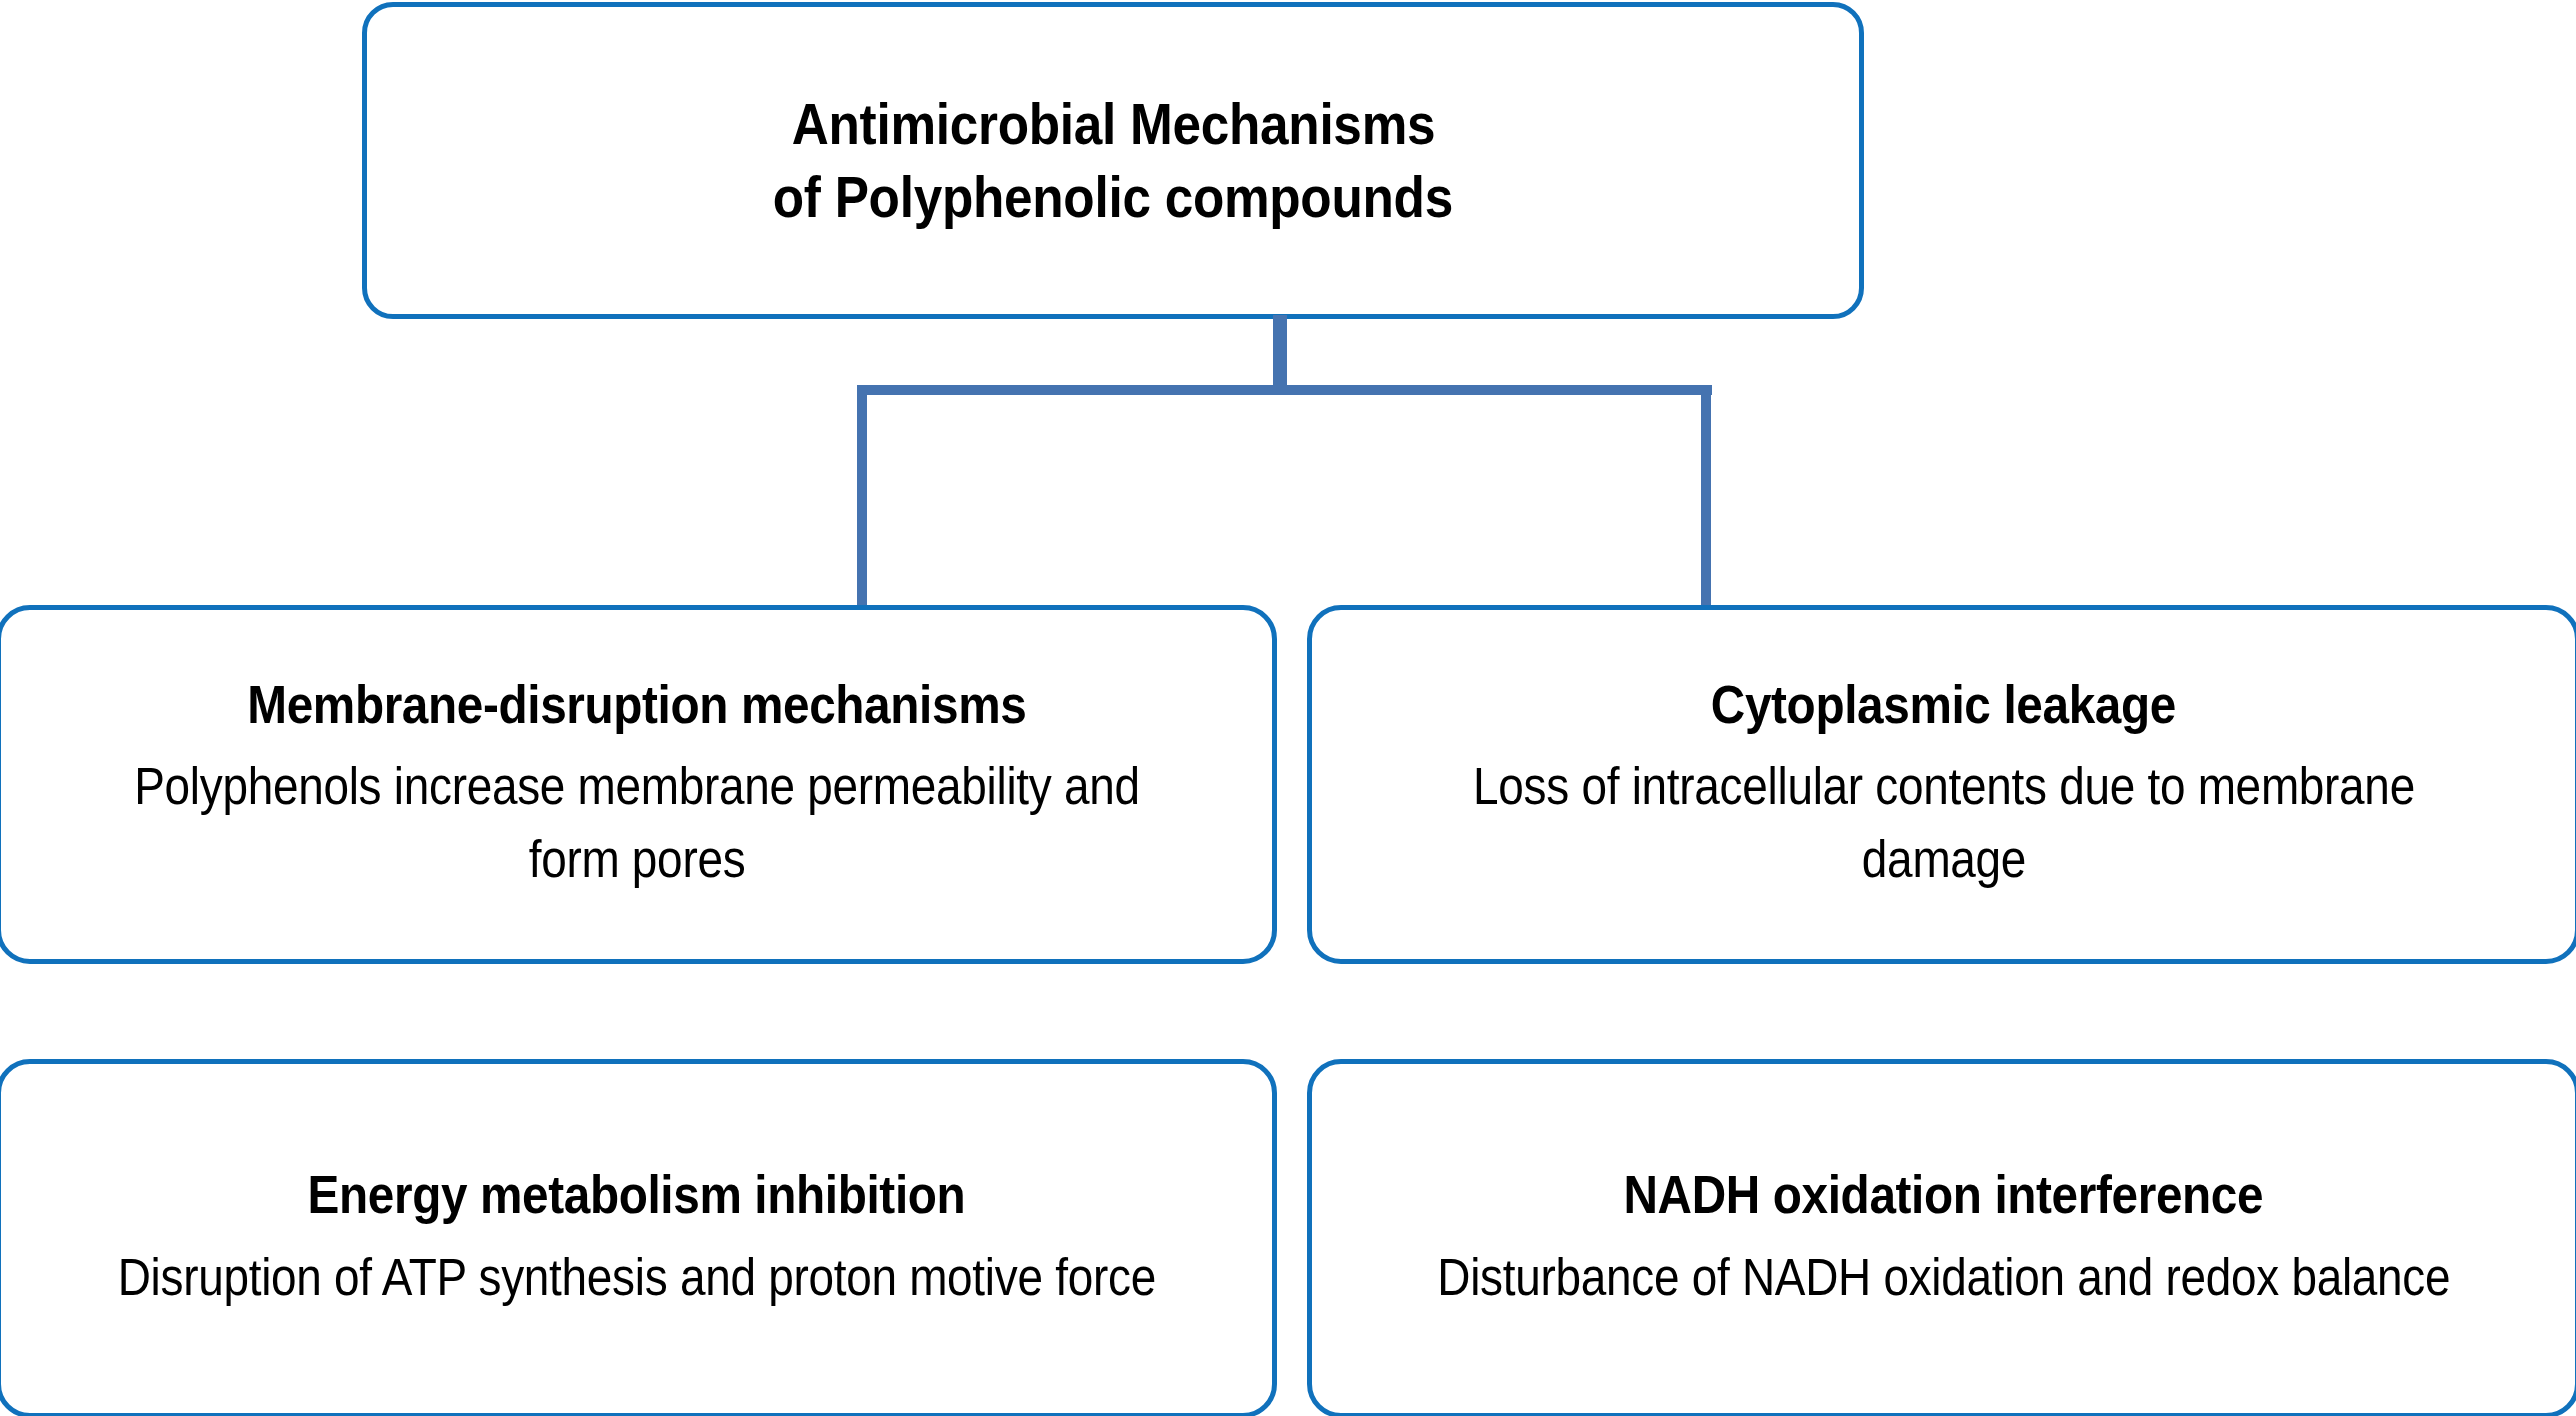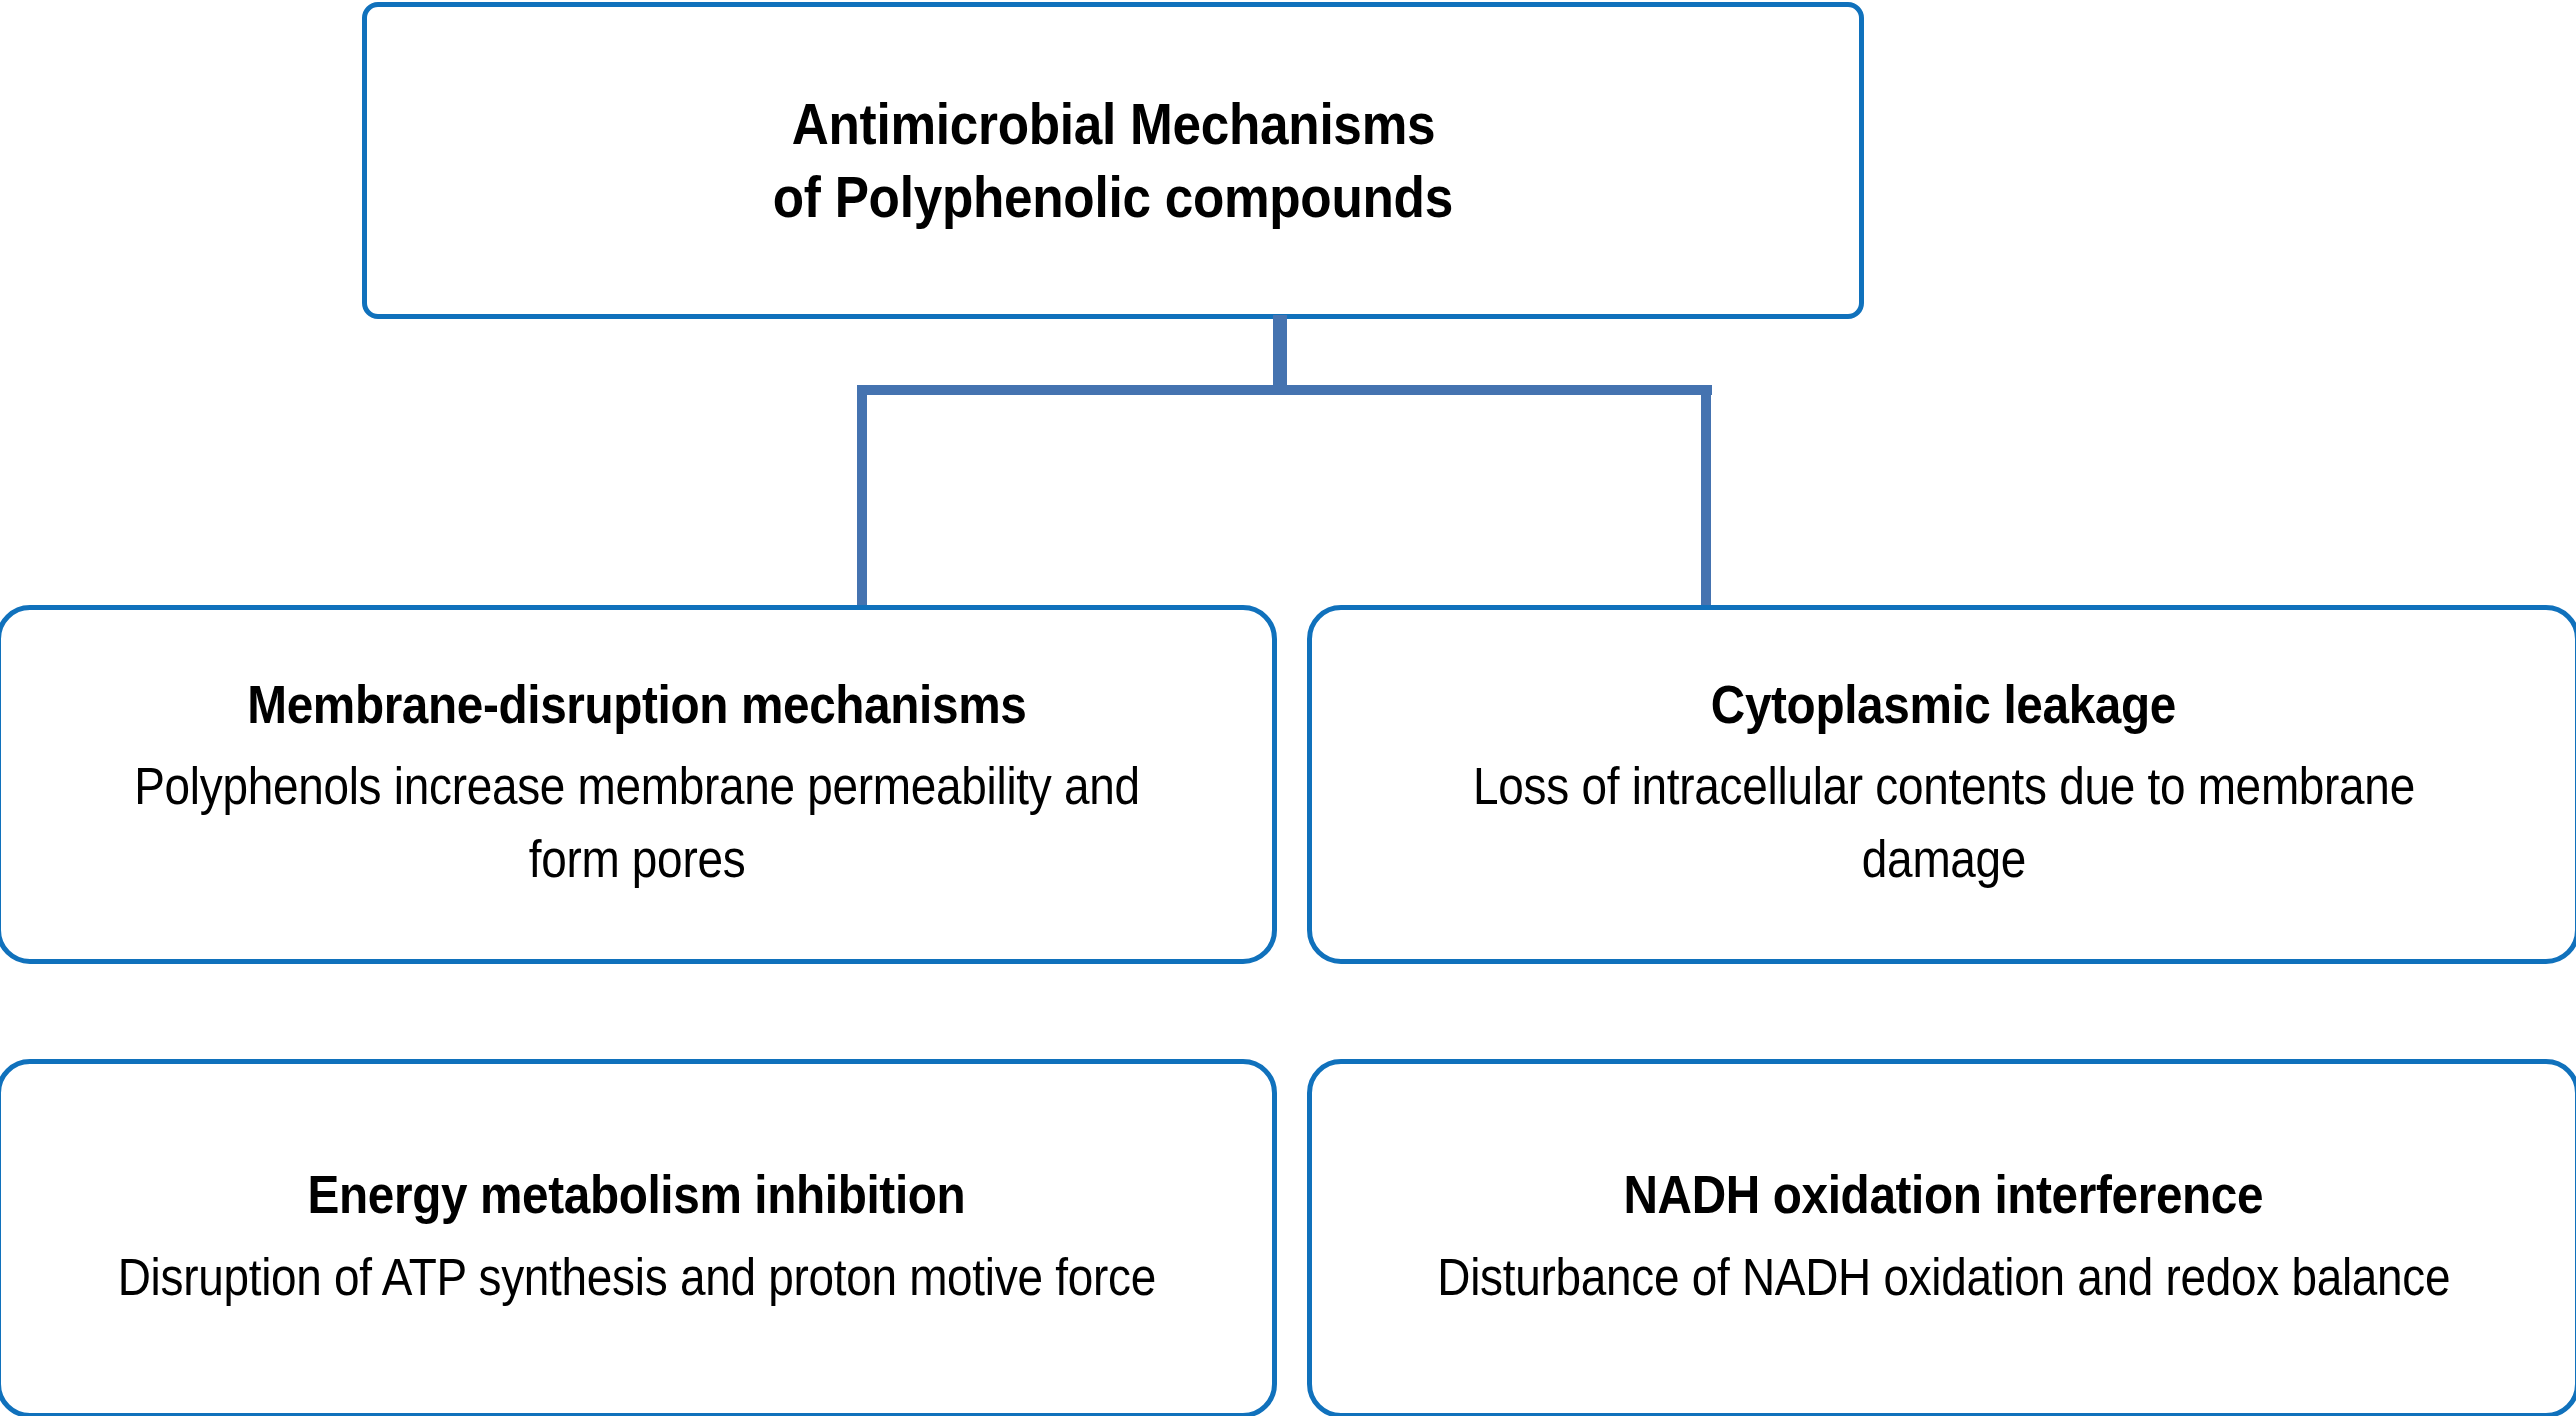--- a/index.html
+++ b/index.html
@@ -31,21 +31,21 @@
     color: #000000;
     padding: 10px 30px;
   }
 
   
   #node-root {
     left: 362px;
     top: 2px;
     width: 1502px;
     height: 317px;
-    border-radius: 16px;
+    border-radius: 31px;
     justify-content: center;
     padding: 0 32px;
   }
   #node-root .title-line {
     font-weight: bold;
     font-size: 57px;
     line-height: 1.28;
     letter-spacing: -0.3px;
     transform: scaleX(0.90);
     white-space: nowrap;

